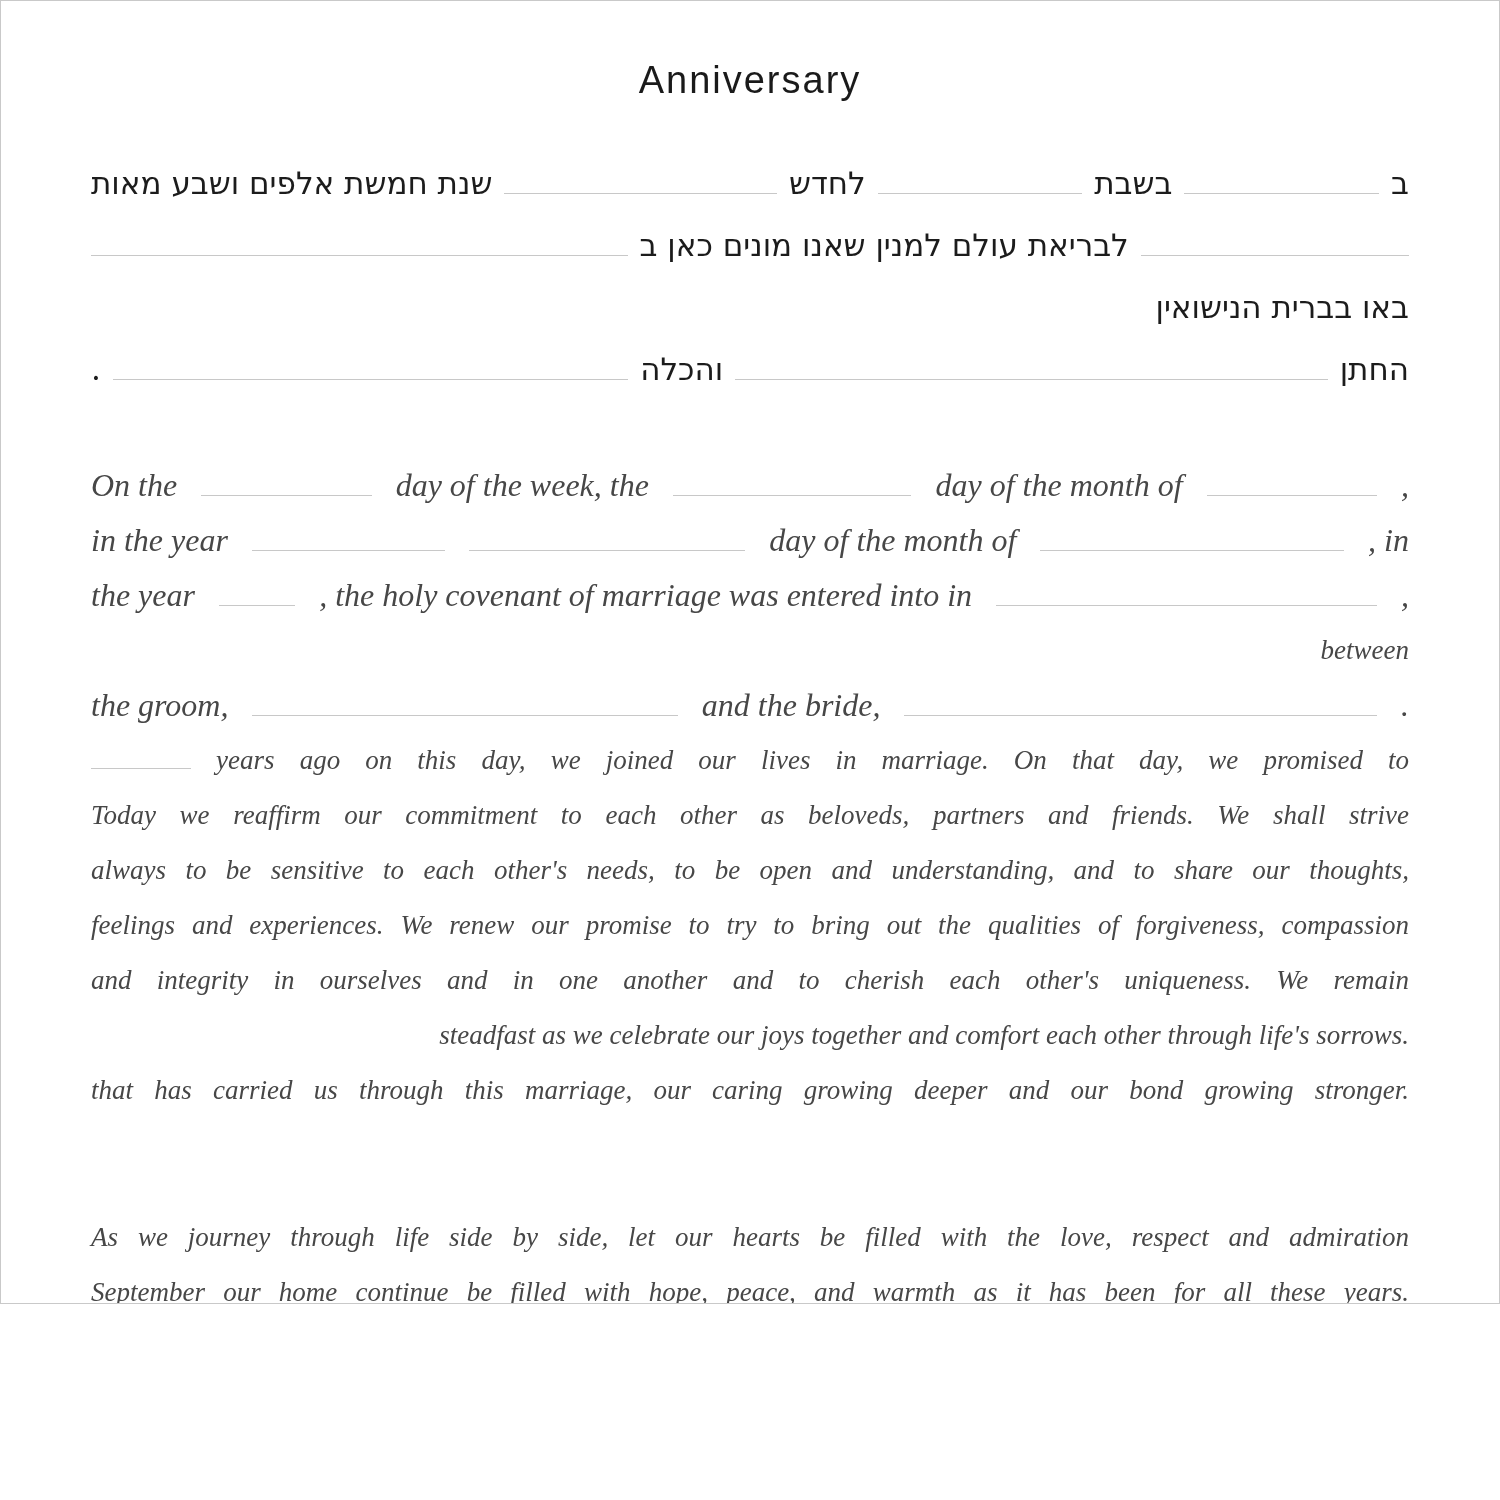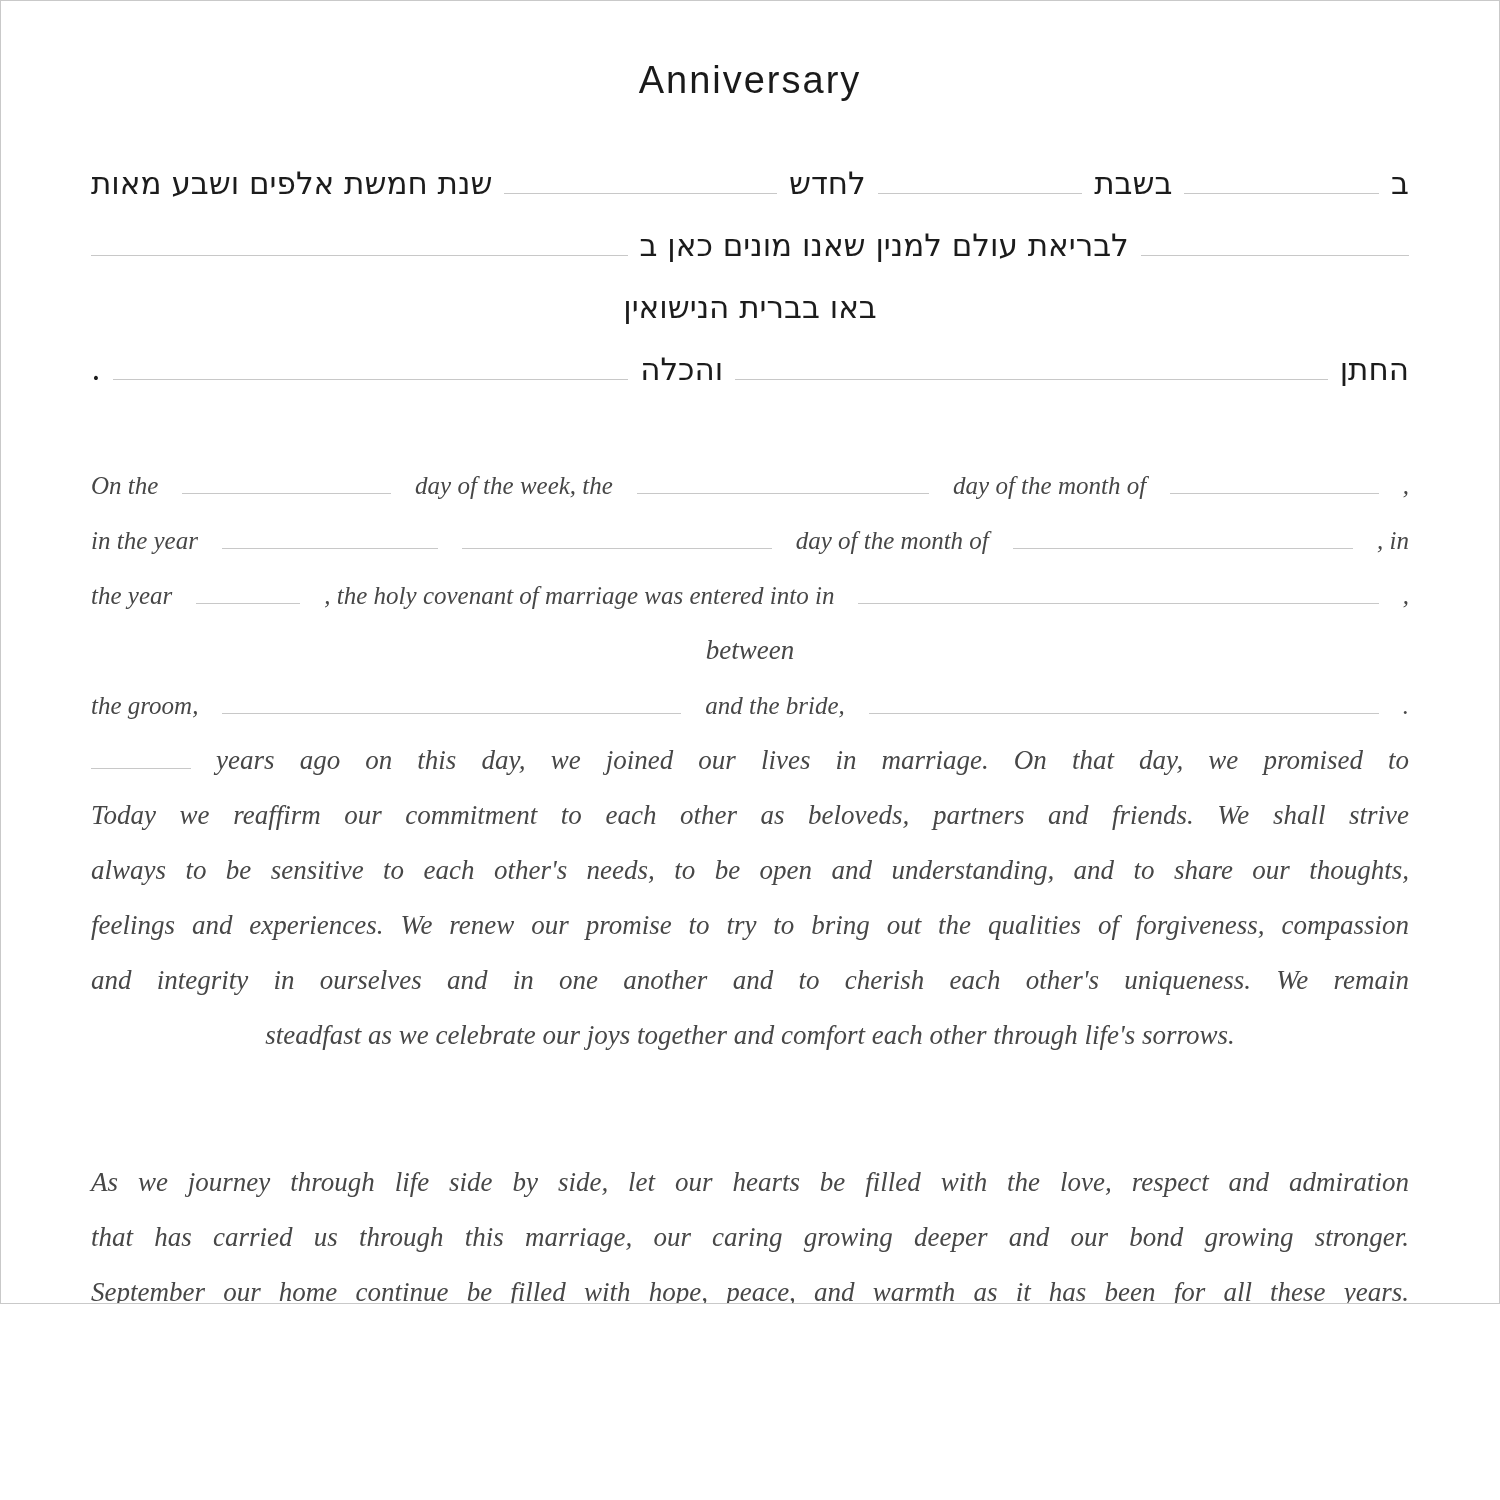--- a/index.html
+++ b/index.html
@@ -30,21 +30,21 @@
   }
   
   .line{width:100%;}
   .line.flex{
     display:flex;
     align-items:baseline;
     column-gap:12px;
     height:55px;
   }
   .line.rtl{direction:rtl;}
-  .line.center{text-align:center;}
+  .line.center{text-align:right;}
   .line.just{text-align:justify;text-align-last:justify;white-space:nowrap;}
   .line .seg{white-space:nowrap;}
   .line .blank{
     display:inline-block;
     height:0;
     border-bottom:1px solid var(--blank-line);
   }
   .gap-top{margin-top:92px;}
   
   .hebrew-section{
@@ -57,21 +57,21 @@
   .hebrew-section .line.flex{height:62px;}
   
   .english-section{
     margin-top:58px;
     font-family:"Liberation Serif","DejaVu Serif",serif;
     font-style:italic;
     font-size:27px;
     color:var(--english-text);
   }
   .english-section .line{height:55px;line-height:55px;}
-  .english-section .line.flex{font-size:25px;gap:24px;}
+  .english-section .line.flex{font-size:32px;gap:24px;}
 </style>
 </head>
 <body>
 
 <div class="page">
   <h1 class="title">Anniversary</h1>
   <div class="hebrew-section">
       <div class="line flex rtl">
         <span class="seg">ב</span>
         <span class="blank" style="flex-grow: 1; min-width: 110px;"></span>
@@ -127,18 +127,18 @@
         <span class="seg">and the bride,</span>
         <span class="blank" style="flex-grow: 1.5; min-width: 160px;"></span>
         <span class="seg">.</span>
       </div>
       <div class="line just"><span class="blank" style="width: 100px;"></span> <span class="seg">years ago on this day, we joined our lives in marriage. On that day, we promised to</span> </div>
       <div class="line just"><span class="seg">Today we reaffirm our commitment to each other as beloveds, partners and friends. We shall strive</span> </div>
       <div class="line just"><span class="seg">always to be sensitive to each other's needs, to be open and understanding, and to share our thoughts,</span> </div>
       <div class="line just"><span class="seg">feelings and experiences. We renew our promise to try to bring out the qualities of forgiveness, compassion</span> </div>
       <div class="line just"><span class="seg">and integrity in ourselves and in one another and to cherish each other's uniqueness. We remain</span> </div>
       <div class="line center"><span class="seg">steadfast as we celebrate our joys together and comfort each other through life's sorrows.</span> </div>
+      <div class="line just"><span class="seg">that has carried us through this marriage, our caring growing deeper and our bond growing stronger.</span> </div>
       <div class="line just gap-top"><span class="seg">As we journey through life side by side, let our hearts be filled with the love, respect and admiration</span> </div>
-      <div class="line just"><span class="seg">that has carried us through this marriage, our caring growing deeper and our bond growing stronger.</span> </div>
       <div class="line just"><span class="seg">September our home continue be filled with hope, peace, and warmth as it has been for all these years.</span> </div>
       <div class="line center"><span class="seg">May we share just as many more.</span> </div>
     </div>
 </div>
 
 </body></html>

